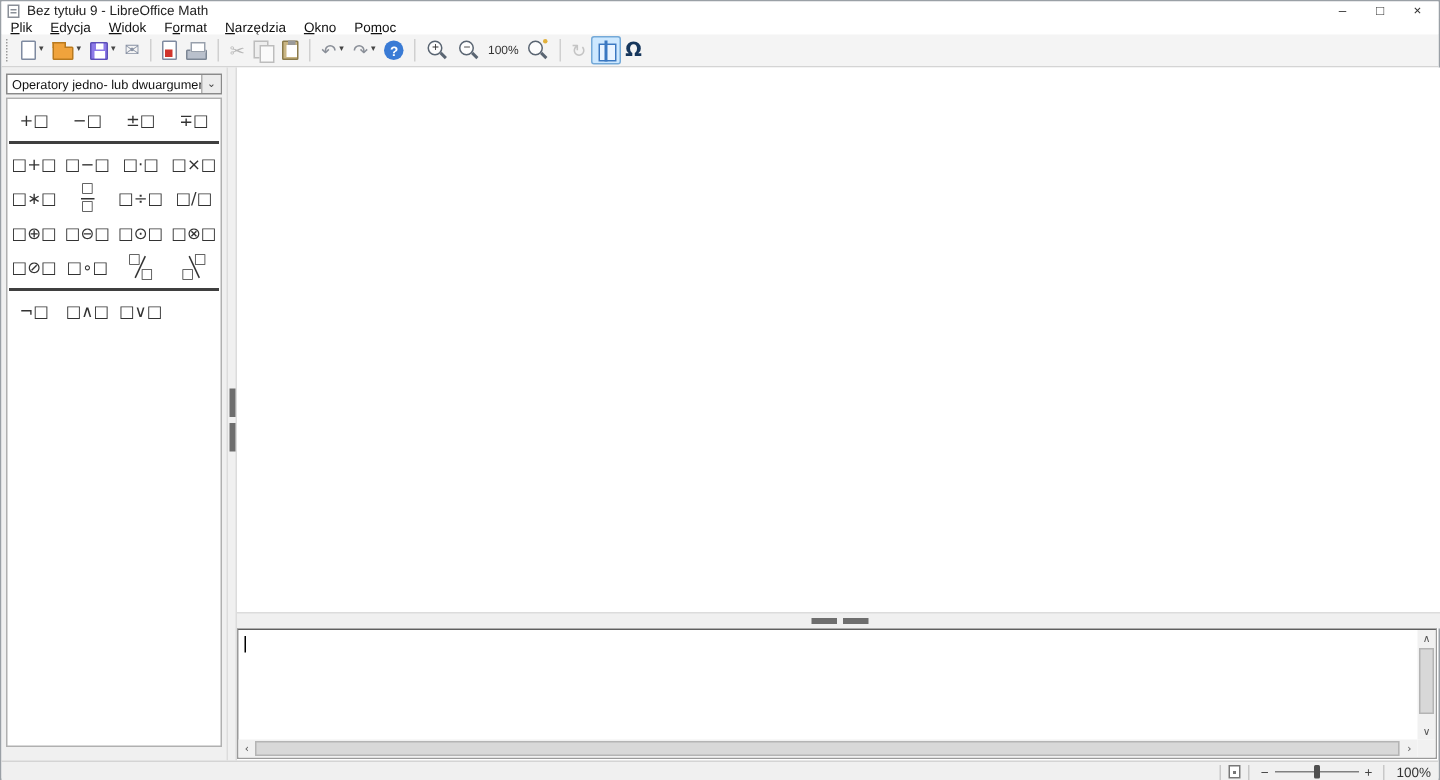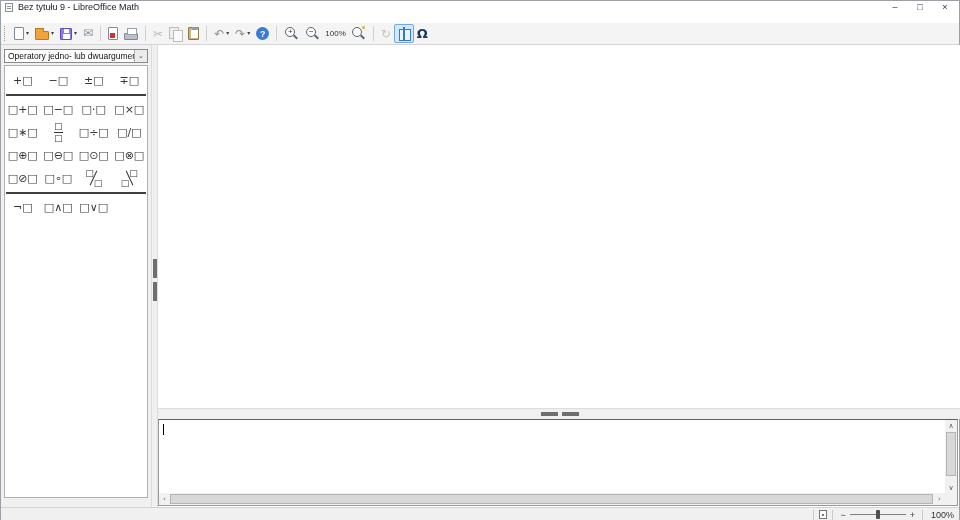--- a/index.html
+++ b/index.html
@@ -118,20 +118,29 @@
   <div id="titlebar">
     <span class="app-icon"></span>
     <span>Bez tytułu 9 - LibreOffice Math</span>
     <div id="win-controls">
       <span class="win-btn">–</span>
       <span class="win-btn">□</span>
       <span class="win-btn">×</span>
     </div>
   </div>
 
+  <div id="menubar">
+      <span class="menu-item"><u>P</u>lik</span>
+      <span class="menu-item"><u>E</u>dycja</span>
+      <span class="menu-item"><u>W</u>idok</span>
+      <span class="menu-item">F<u>o</u>rmat</span>
+      <span class="menu-item"><u>N</u>arzędzia</span>
+      <span class="menu-item"><u>O</u>kno</span>
+      <span class="menu-item">Po<u>m</u>oc</span>
+    </div>
 
   <div id="toolbar">
     <span class="tb-grip"></span>
     <span class="tb-btn">
         <span class="i-page"></span>
         <span class="dd">▾</span>
       </span>
     <span class="tb-btn">
         <span class="i-folder"></span>
         <span class="dd">▾</span>

